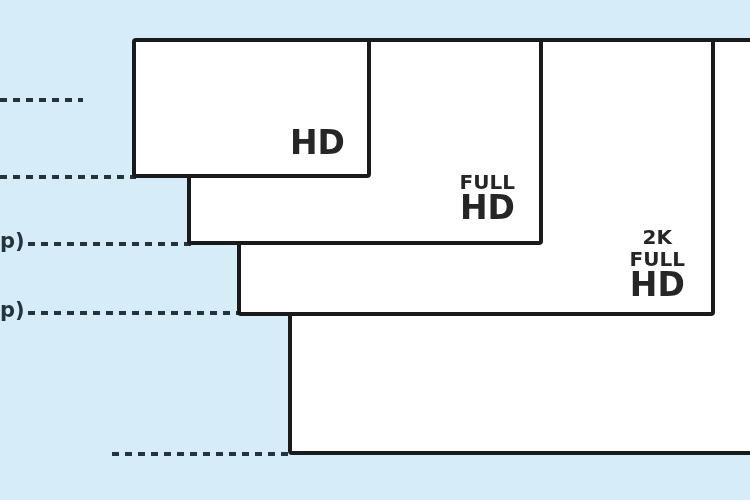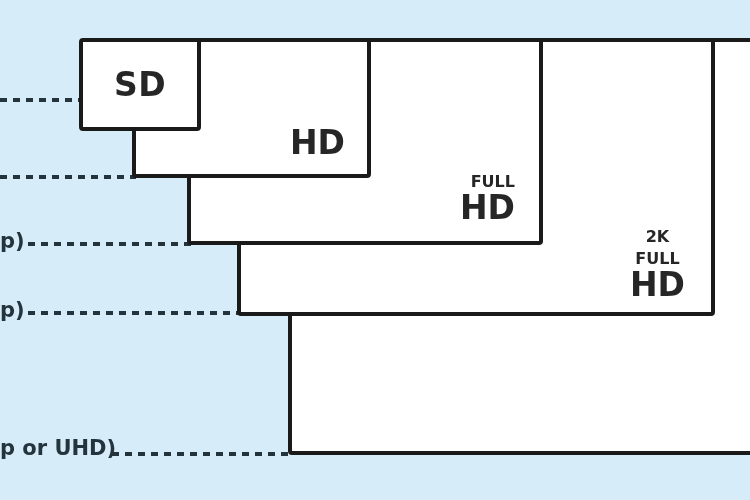--- a/index.html
+++ b/index.html
@@ -35,21 +35,21 @@
   .box-sd  {left:79px; top:38px;width:122px;height:93px; z-index:6;
             display:flex;align-items:center;justify-content:center;}
   
   .box-label{
     color:var(--text);
     font-weight:700;
     letter-spacing:0.3px;
     line-height:1;
   }
   .big{display:block;font-size:33px;line-height:30px;font-weight:700;color:var(--text);}
-  .small{display:block;font-size:16px;line-height:22px;font-weight:700;color:var(--text);}
+  .small{display:block;font-size:20px;line-height:22px;font-weight:700;color:var(--text);}
   .corner-label{
     position:absolute;
     color:var(--text);
     font-weight:700;
   }
   .hd-pos{right:22px;bottom:16px;}
   .full-pos{right:24px;bottom:18px;text-align:right;}
   .quad-pos{right:26px;bottom:12px;text-align:center;}
   
   .dash{
@@ -85,21 +85,20 @@
 
   <div class="dash line-sd"></div>
   <div class="dash line-hd"></div>
 
   <div class="side-label lbl-full">p)</div>
   <div class="dash line-full"></div>
 
   <div class="side-label lbl-quad">p)</div>
   <div class="dash line-quad"></div>
 
-  <div class="side-label lbl-4k">p or UHD)</div>
   <div class="dash line-4k"></div>
 
   <div class="box box-4k"></div>
 
   <div class="box box-quad">
     <div class="corner-label quad-pos">
       <span class="small">2K</span>
       <span class="small">FULL</span>
       <span class="big">HD</span>
     </div>
@@ -111,17 +110,14 @@
       <span class="big">HD</span>
     </div>
   </div>
 
   <div class="box box-hd">
     <div class="corner-label hd-pos">
       <span class="big">HD</span>
     </div>
   </div>
 
-  <div class="box box-sd">
-    <span class="box-label big">SD</span>
-  </div>
 
 </div>
 
 </body></html>

